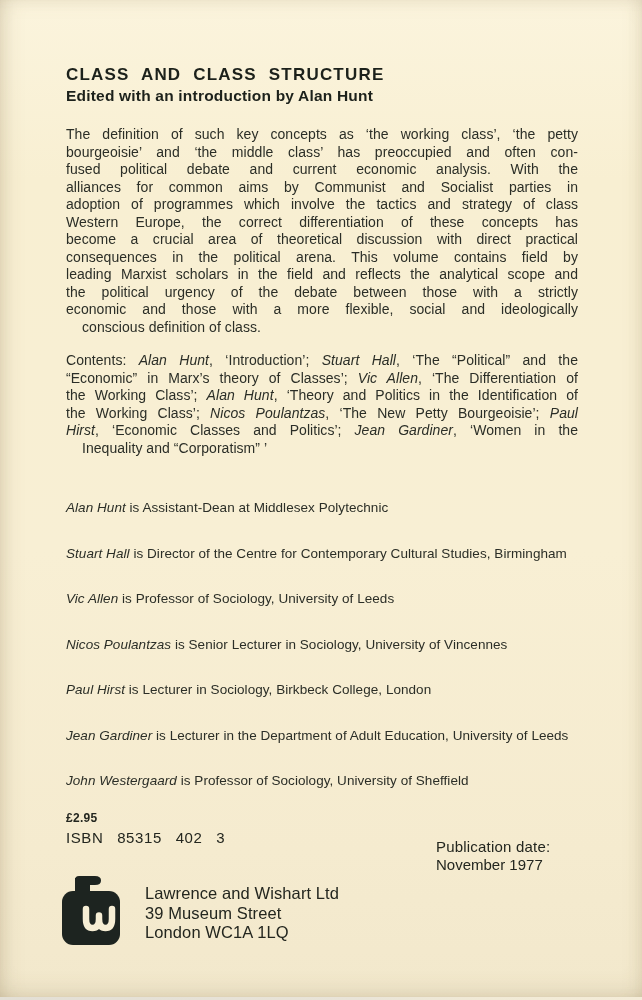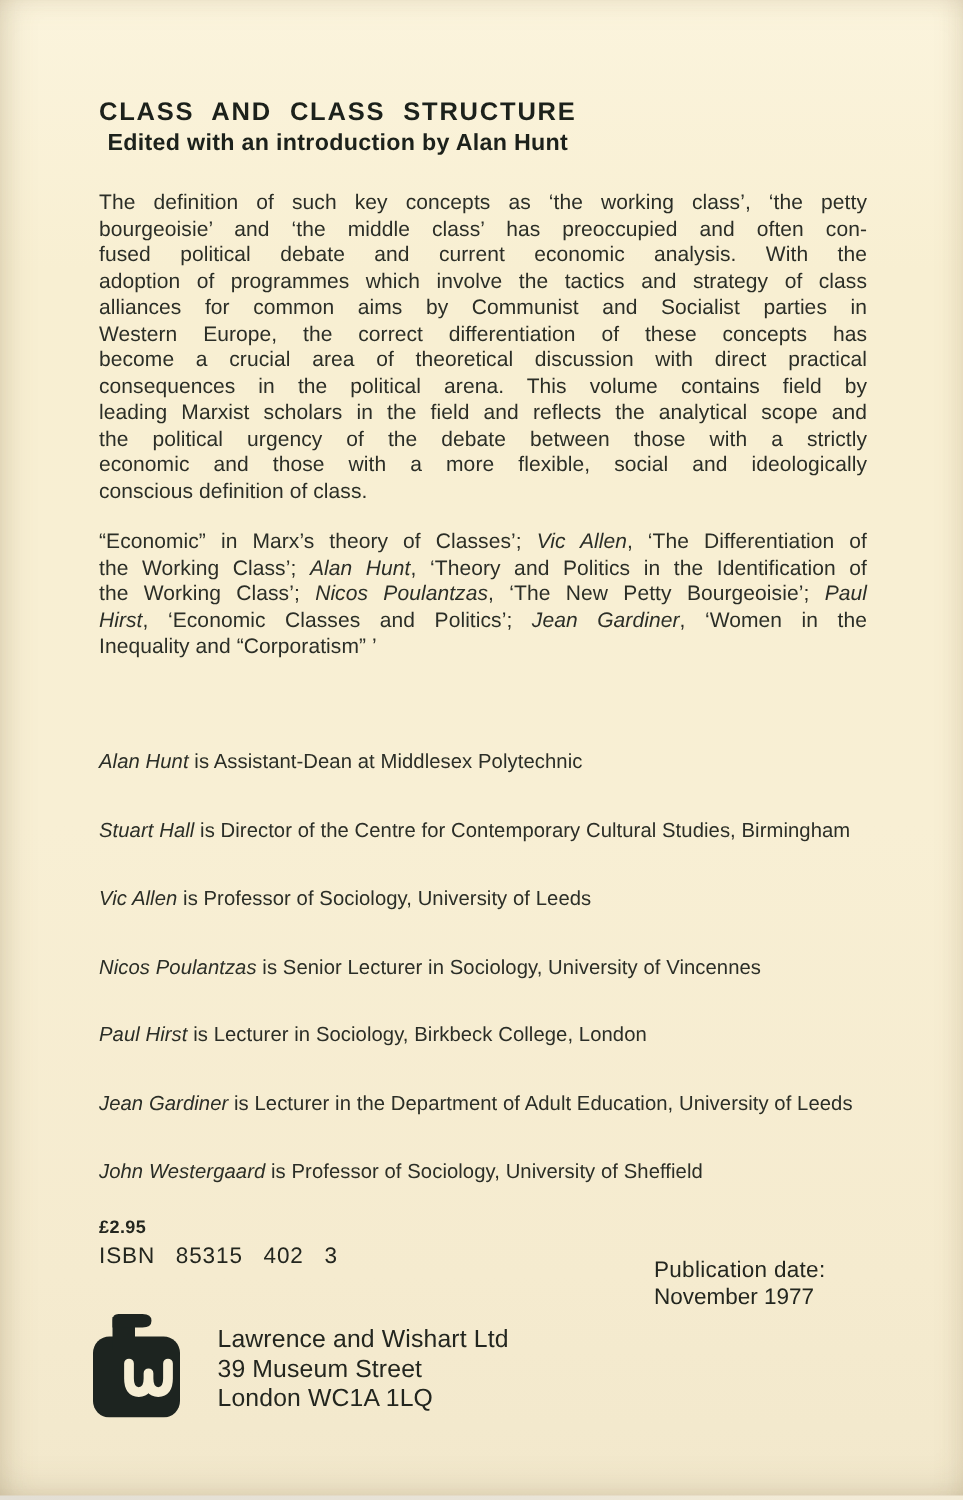--- a/index.html
+++ b/index.html
@@ -12,25 +12,25 @@
       inset 14px 0 26px -16px rgba(120,100,60,.28),
       inset -12px 0 22px -14px rgba(120,100,60,.18),
       inset 0 -16px 30px -18px rgba(110,90,55,.30),
       inset 0 12px 26px -16px rgba(150,130,90,.14);
     font-family:"Liberation Sans","DejaVu Sans",sans-serif;
     color:#2b2e27;
     overflow:hidden;
   }
   .header{position:absolute;left:66px;top:64px;color:#1c211b;}
   .title{font-size:17px;font-weight:700;letter-spacing:1.2px;word-spacing:6px;line-height:21px;}
-  .subtitle{font-size:15.5px;font-weight:700;line-height:20px;margin-top:1px;letter-spacing:.2px;text-align:center;}
+  .subtitle{font-size:15.5px;font-weight:700;line-height:20px;margin-top:1px;letter-spacing:.2px;}
   .blurb{position:absolute;left:66px;top:126px;width:512px;font-size:14px;}
   .contents{position:absolute;left:66px;top:352px;width:512px;font-size:14px;}
   .jline{line-height:17.5px;text-align:justify;text-align-last:justify;white-space:normal;letter-spacing:.05px;}
-  .jline.last{text-align-last:left;}
+  .jline.last{text-align-last:left;margin-left:16px;}
   .it{font-style:italic;}
   .bios{position:absolute;left:66px;top:499px;width:548px;font-size:13.5px;}
   .bio{line-height:17px;margin-bottom:28.5px;white-space:nowrap;letter-spacing:.05px;}
   .pricing{position:absolute;left:66px;top:808px;color:#23261f;}
   .price{font-size:12px;font-weight:700;line-height:20px;letter-spacing:.3px;}
   .isbn{font-size:15px;line-height:20px;word-spacing:9px;letter-spacing:.6px;}
   .publication{position:absolute;left:436px;top:838px;width:170px;font-size:15px;color:#23261f;}
   .pub-label{line-height:18px;letter-spacing:.2px;}
   .pub-value{line-height:18px;}
   .logo{position:absolute;left:62px;top:876px;width:58px;height:69px;}
@@ -45,32 +45,33 @@
 
   <div class="header">
     <div class="title">CLASS AND CLASS STRUCTURE</div>
     <div class="subtitle">Edited with an introduction by Alan Hunt</div>
   </div>
 
   <div class="blurb">
       <div class="jline"><span>The definition of such key concepts as ‘the working class’, ‘the petty</span></div>
       <div class="jline"><span>bourgeoisie’ and ‘the middle class’ has preoccupied and often con-</span></div>
       <div class="jline"><span>fused political debate and current economic analysis. With the</span></div>
+      <div class="jline"><span>alliances for common aims by Communist and Socialist parties in</span></div>
       <div class="jline"><span>adoption of programmes which involve the tactics and strategy of class</span></div>
-      <div class="jline"><span>alliances for common aims by Communist and Socialist parties in</span></div>
       <div class="jline"><span>Western Europe, the correct differentiation of these concepts has</span></div>
       <div class="jline"><span>become a crucial area of theoretical discussion with direct practical</span></div>
       <div class="jline"><span>consequences in the political arena. This volume contains field by</span></div>
       <div class="jline"><span>leading Marxist scholars in the field and reflects the analytical scope and</span></div>
       <div class="jline"><span>the political urgency of the debate between those with a strictly</span></div>
       <div class="jline"><span>economic and those with a more flexible, social and ideologically</span></div>
       <div class="jline last"><span>conscious definition of class.</span></div>
     </div>
 
   <div class="contents">
+      <div class="jline"><span>Contents: </span><span class="it">Alan Hunt</span><span>, ‘Introduction’; </span><span class="it">Stuart Hall</span><span>, ‘The “Political” and the</span></div>
       <div class="jline"><span>“Economic” in Marx’s theory of Classes’; </span><span class="it">Vic Allen</span><span>, ‘The Differentiation of</span></div>
       <div class="jline"><span>the Working Class’; </span><span class="it">Alan Hunt</span><span>, ‘Theory and Politics in the Identification of</span></div>
       <div class="jline"><span>the Working Class’; </span><span class="it">Nicos Poulantzas</span><span>, ‘The New Petty Bourgeoisie’; </span><span class="it">Paul</span></div>
       <div class="jline"><span class="it">Hirst</span><span>, ‘Economic Classes and Politics’; </span><span class="it">Jean Gardiner</span><span>, ‘Women in the</span></div>
       <div class="jline last"><span>Inequality and “Corporatism” ’</span></div>
     </div>
 
   <div class="bios">
       <div class="bio"><span class="it">Alan Hunt</span><span> is Assistant-Dean at Middlesex Polytechnic</span></div>
       <div class="bio"><span class="it">Stuart Hall</span><span> is Director of the Centre for Contemporary Cultural Studies, Birmingham</span></div>

